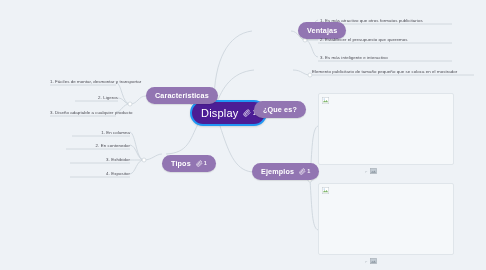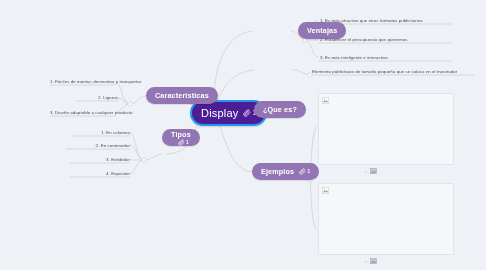--- a/index.html
+++ b/index.html
@@ -243,21 +243,21 @@
     </svg>
   </div>
 
   <div class="node node-branch" style="left:146px; top:87px;align-items:center;">
     <span>Caracteristicas</span>
   </div>
   <div class="leaf right" style="left:50px; top:78px; width:66px;">1. Fáciles de montar, desmontar y transportar</div>
   <div class="leaf right" style="left:75px; top:94px; width:43px;">2. Ligeros</div>
   <div class="leaf right" style="left:50px; top:109px; width:66px;">3. Diseño adaptable a cualquier producto</div>
 
-  <div class="node node-branch" style="left:162px; top:129px;flex-direction:column;">
+  <div class="node node-branch" style="left:162px; top:155px;">
     <span>Tipos</span>
     <span class="badge">
       <svg class="clip" viewBox="0 0 24 24" fill="none" stroke="#ffffff" stroke-width="2.4" stroke-linecap="round" stroke-linejoin="round">
         <path d="M21 11l-9 9a5.5 5.5 0 01-8-8l9-9a3.6 3.6 0 015 5l-9 9a1.8 1.8 0 01-2.6-2.6l8-8"></path>
       </svg>
       <span class="cnt">1</span>
     </span>
   </div>
   <div class="leaf right" style="left:72px; top:129px; width:58px;">1. En columna</div>
   <div class="leaf right" style="left:66px; top:142px; width:64px;">2. En contenedor</div>

